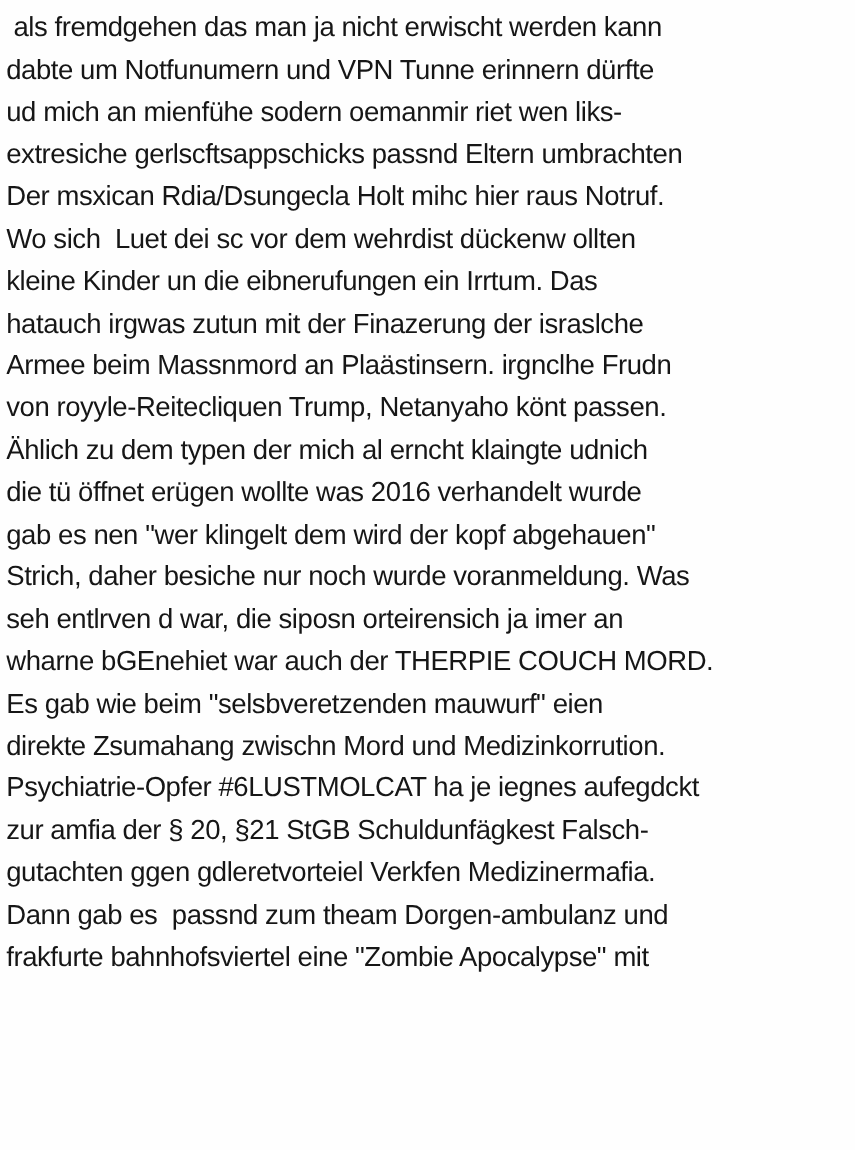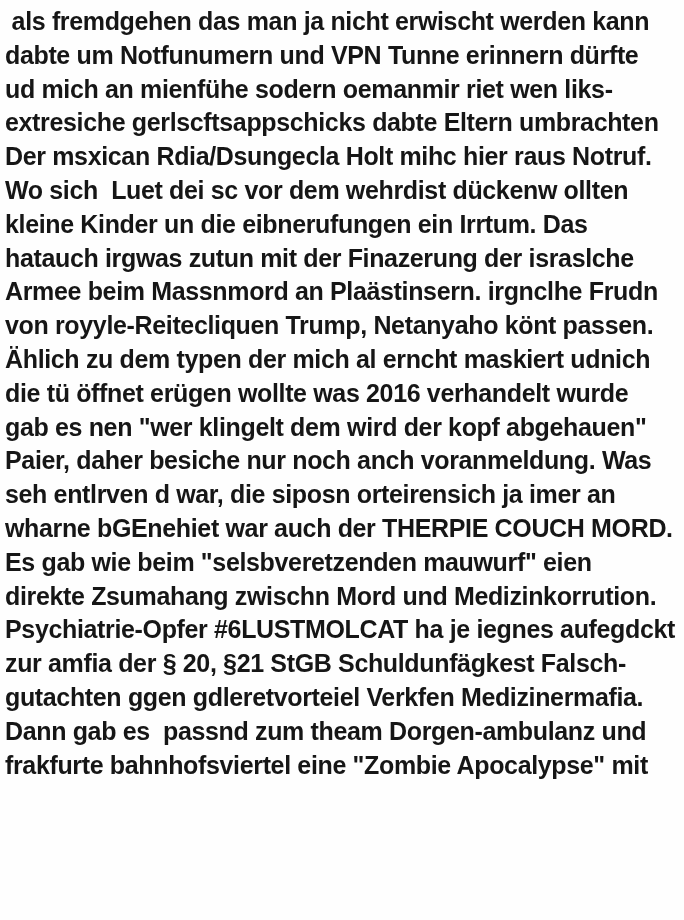--- a/index.html
+++ b/index.html
@@ -12,51 +12,51 @@
   }
   .page {
     box-sizing: border-box;
     width: 684px;
     height: 920px;
     background: #fefefe;
     padding: 5px 0 0 5px;
   }
   .text-block {
     font-family: "Liberation Sans", "DejaVu Sans", sans-serif;
-    font-size: 25px;
+    font-size: 22px;
     line-height: 33.8px;
     letter-spacing: -0.35px;
     color: #161616;
-    font-weight: 700;
+    font-weight: 400;
   }
   .text-line {
     white-space: pre;      
     height: 33.8px;
     overflow: hidden;
   }
 </style>
 </head>
 <body>
 
 <div class="page">
   <div class="text-block">
     <div class="text-line"> als fremdgehen das man ja nicht erwischt werden kann</div>
     <div class="text-line">dabte um Notfunumern und VPN Tunne erinnern dürfte</div>
     <div class="text-line">ud mich an mienfühe sodern oemanmir riet wen liks-</div>
-    <div class="text-line">extresiche gerlscftsappschicks dabte Eltern umbrachten</div>
+    <div class="text-line">extresiche gerlscftsappschicks passnd Eltern umbrachten</div>
     <div class="text-line">Der msxican Rdia/Dsungecla Holt mihc hier raus Notruf.</div>
     <div class="text-line">Wo sich  Luet dei sc vor dem wehrdist dückenw ollten</div>
     <div class="text-line">kleine Kinder un die eibnerufungen ein Irrtum. Das</div>
     <div class="text-line">hatauch irgwas zutun mit der Finazerung der israslche</div>
     <div class="text-line">Armee beim Massnmord an Plaästinsern. irgnclhe Frudn</div>
     <div class="text-line">von royyle-Reitecliquen Trump, Netanyaho könt passen.</div>
-    <div class="text-line">Ählich zu dem typen der mich al erncht maskiert udnich</div>
+    <div class="text-line">Ählich zu dem typen der mich al erncht klaingte udnich</div>
     <div class="text-line">die tü öffnet erügen wollte was 2016 verhandelt wurde</div>
     <div class="text-line">gab es nen "wer klingelt dem wird der kopf abgehauen"</div>
-    <div class="text-line">Paier, daher besiche nur noch anch voranmeldung. Was</div>
+    <div class="text-line">Strich, daher besiche nur noch wurde voranmeldung. Was</div>
     <div class="text-line">seh entlrven d war, die siposn orteirensich ja imer an</div>
     <div class="text-line">wharne bGEnehiet war auch der THERPIE COUCH MORD.</div>
     <div class="text-line">Es gab wie beim "selsbveretzenden mauwurf" eien</div>
     <div class="text-line">direkte Zsumahang zwischn Mord und Medizinkorrution.</div>
     <div class="text-line">Psychiatrie-Opfer #6LUSTMOLCAT ha je iegnes aufegdckt</div>
     <div class="text-line">zur amfia der § 20, §21 StGB Schuldunfägkest Falsch-</div>
     <div class="text-line">gutachten ggen gdleretvorteiel Verkfen Medizinermafia.</div>
     <div class="text-line">Dann gab es  passnd zum theam Dorgen-ambulanz und</div>
     <div class="text-line">frakfurte bahnhofsviertel eine "Zombie Apocalypse" mit</div>
   </div>

